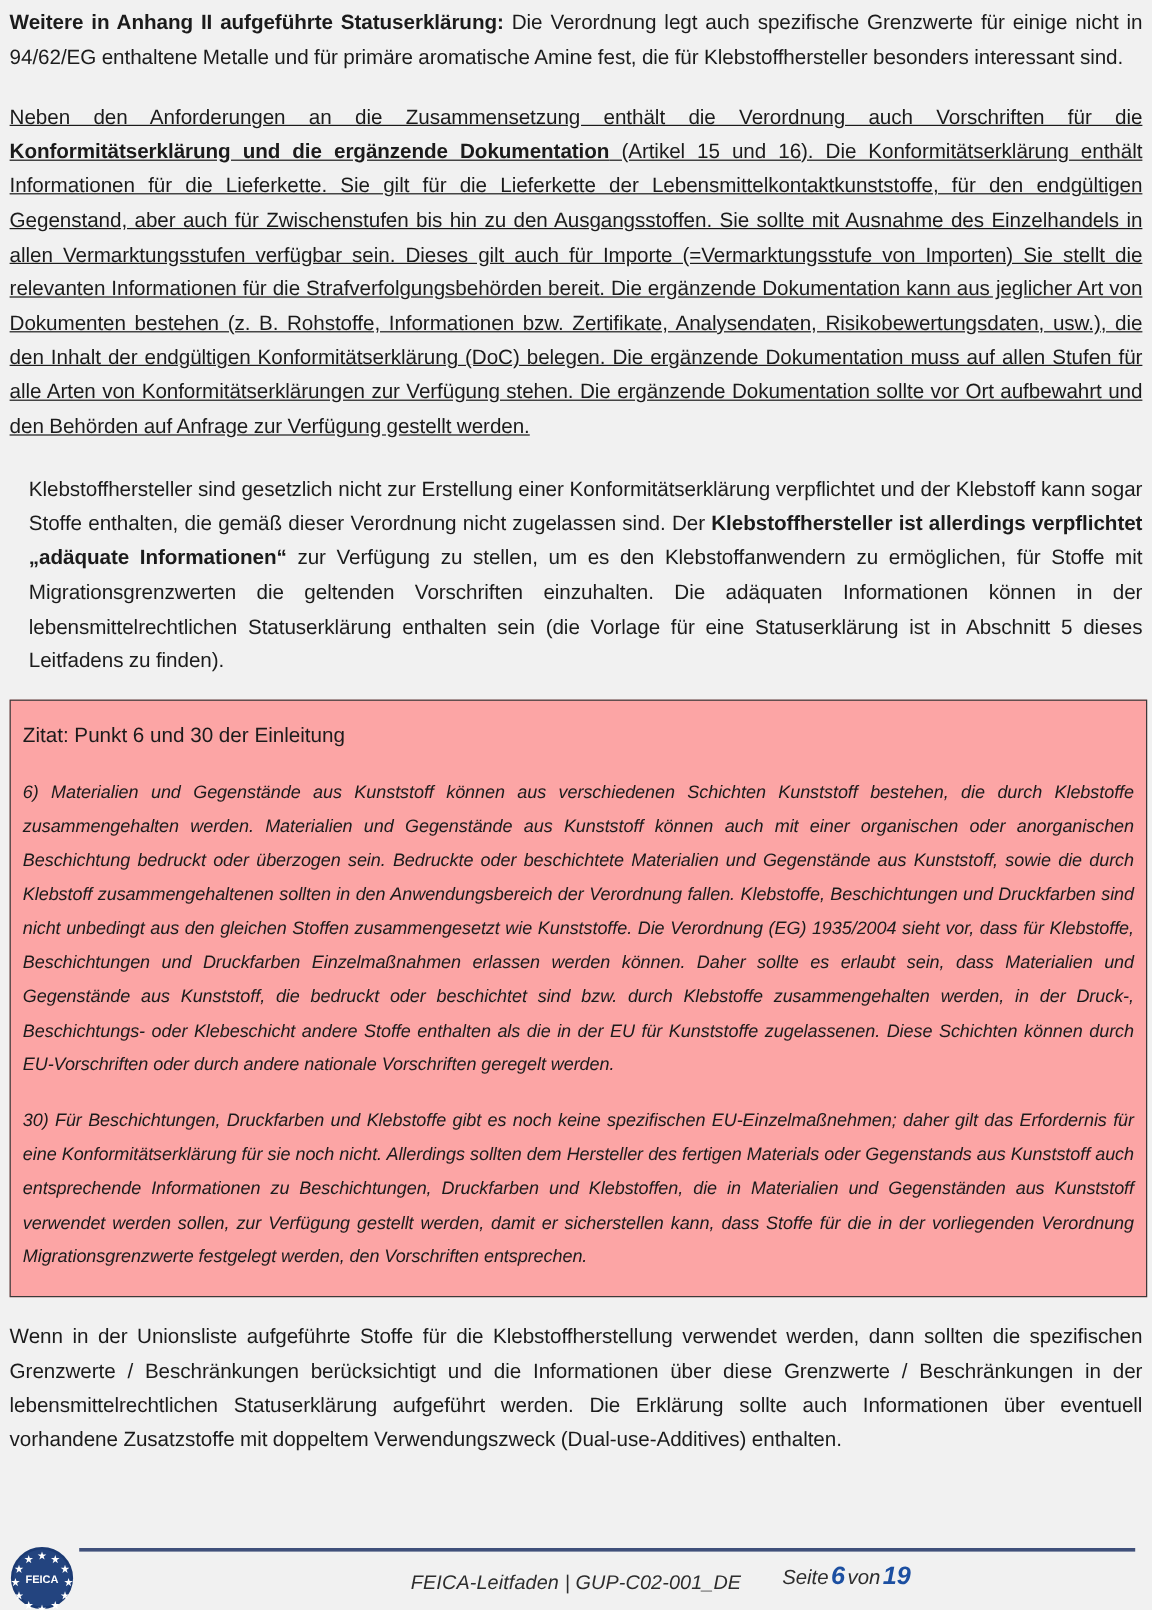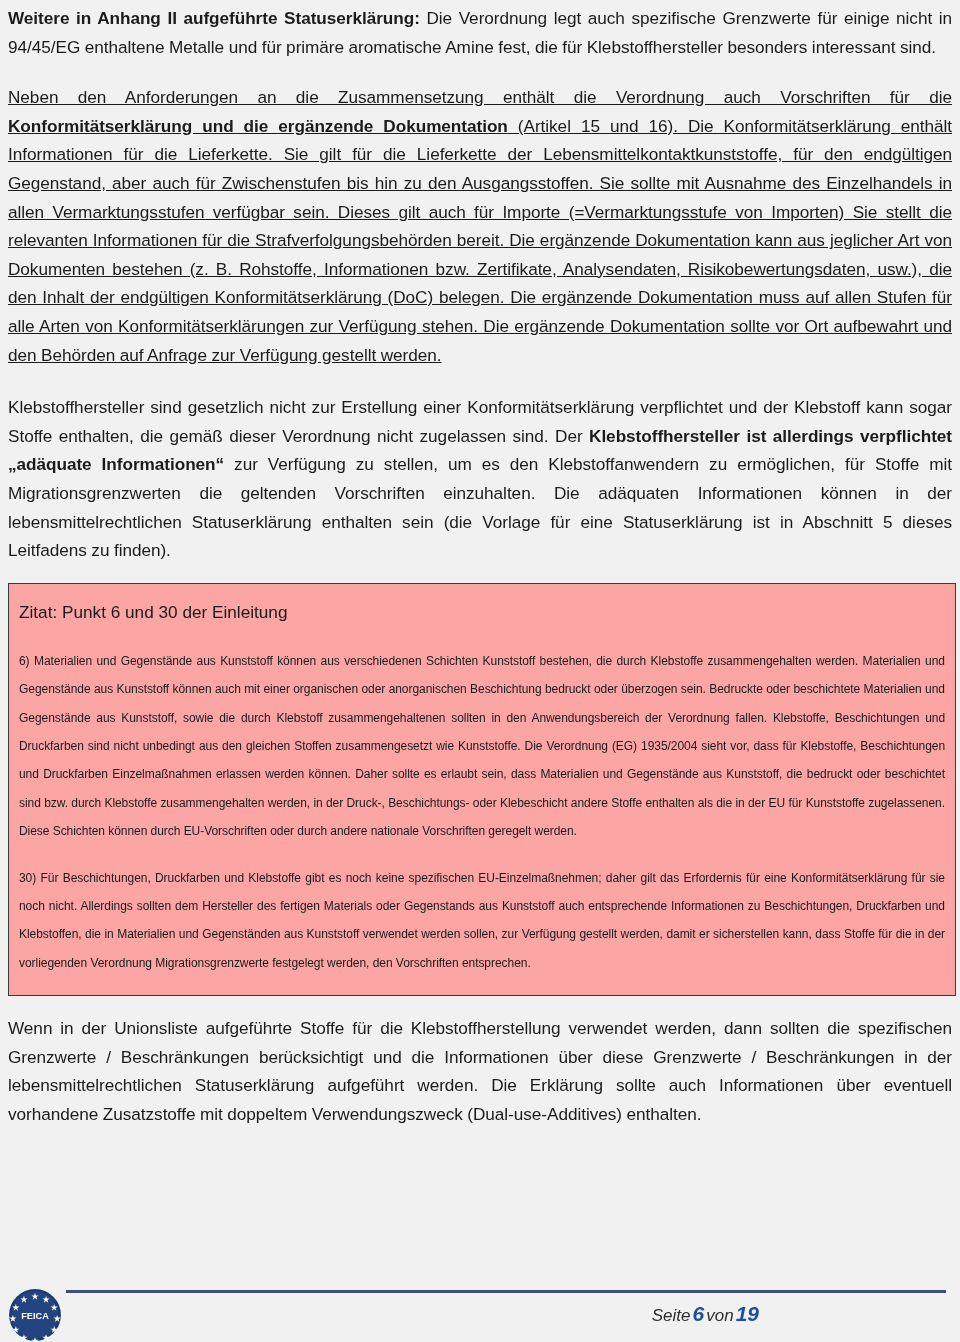--- a/index.html
+++ b/index.html
@@ -30,42 +30,43 @@
     margin: 0 0 0 0;
     font-size: 17.2px;
     line-height: 28.6px;
     text-align: justify;
     text-justify: inter-word;
     letter-spacing: -0.05px;
     word-spacing: -0.2px;
   }
   p.body.sp-1 { margin-bottom: 22px; }
   p.body.sp-2 { margin-bottom: 24px; text-decoration: underline; }
-  p.body.sp-3 { margin-bottom: 18px; }
+  p.body.sp-3 { margin-bottom: 18px; margin-left: 16px; }
   b, strong { font-weight: 700; }
 
   
   .quote-box {
     border: 1.4px solid #3a3a3a;
     background: #fca5a5;
     box-sizing: border-box;
     margin: 0 0 18px 0;
     padding: 15px 10px 14px 10px;
     width: 948px;
   }
   .quote-head {
     font-size: 17.2px;
     line-height: 26px;
     margin: 0 0 22px 0;
     text-align: left;
   }
   .quote-para {
     margin: 0 0 18px 0;
-    font-size: 12px;
+    font-size: 15px;
     line-height: 28.4px;
+    font-style: italic;
     text-align: justify;
     letter-spacing: -0.05px;
   }
   .quote-para:last-child { margin-bottom: 4px; }
 
   
   .footer {
     position: absolute;
     left: 0;
     bottom: 0;
@@ -125,21 +126,21 @@
     padding: 0 2px;
   }
 </style>
 </head>
 <body>
 
 <div class="page">
   <div class="content">
 
     <p class="body sp-1">
-      <b>Weitere in Anhang II aufgeführte Statuserklärung:</b><span> Die Verordnung legt auch spezifische Grenzwerte für einige nicht in 94/45/EG enthaltene Metalle und für primäre aromatische Amine fest, die für Klebstoffhersteller besonders interessant sind.</span>
+      <b>Weitere in Anhang II aufgeführte Statuserklärung:</b><span> Die Verordnung legt auch spezifische Grenzwerte für einige nicht in 94/62/EG enthaltene Metalle und für primäre aromatische Amine fest, die für Klebstoffhersteller besonders interessant sind.</span>
     </p>
 
     <p class="body sp-2">
       <span>Neben den Anforderungen an die Zusammensetzung enthält die Verordnung auch Vorschriften für die </span><b>Konformitätserklärung und die ergänzende Dokumentation</b><span> (Artikel 15 und 16). Die Konformitätserklärung enthält Informationen für die Lieferkette. Sie gilt für die Lieferkette der Lebensmittelkontaktkunststoffe, für den endgültigen Gegenstand, aber auch für Zwischenstufen bis hin zu den Ausgangsstoffen. Sie sollte mit Ausnahme des Einzelhandels in allen Vermarktungsstufen verfügbar sein. Dieses gilt auch für Importe (=Vermarktungsstufe von Importen) Sie stellt die relevanten Informationen für die Strafverfolgungsbehörden bereit. Die ergänzende Dokumentation kann aus jeglicher Art von Dokumenten bestehen (z. B. Rohstoffe, Informationen bzw. Zertifikate, Analysendaten, Risikobewertungsdaten, usw.), die den Inhalt der endgültigen Konformitätserklärung (DoC) belegen. Die ergänzende Dokumentation muss auf allen Stufen für alle Arten von Konformitätserklärungen zur Verfügung stehen. Die ergänzende Dokumentation sollte vor Ort aufbewahrt und den Behörden auf Anfrage zur Verfügung gestellt werden.</span>
     </p>
 
     <p class="body sp-3">
       <span>Klebstoffhersteller sind gesetzlich nicht zur Erstellung einer Konformitätserklärung verpflichtet und der Klebstoff kann sogar Stoffe enthalten, die gemäß dieser Verordnung nicht zugelassen sind. Der </span><b>Klebstoffhersteller ist allerdings verpflichtet „adäquate Informationen“</b><span> zur Verfügung zu stellen, um es den Klebstoffanwendern zu ermöglichen, für Stoffe mit Migrationsgrenzwerten die geltenden Vorschriften einzuhalten. Die adäquaten Informationen können in der lebensmittelrechtlichen Statuserklärung enthalten sein (die Vorlage für eine Statuserklärung ist in Abschnitt 5 dieses Leitfadens zu finden).</span>
     </p>
 
@@ -172,20 +173,21 @@
             <polygon points="29.5,85.5 31.1,90.3 36.2,90.3 32,93.3 33.6,98.1 29.5,95.1 25.4,98.1 27,93.3 22.8,90.3 27.9,90.3"></polygon>
             <polygon points="14.5,70.5 16.1,75.3 21.2,75.3 17,78.3 18.6,83.1 14.5,80.1 10.4,83.1 12,78.3 7.8,75.3 12.9,75.3"></polygon>
             <polygon points="9,50 10.6,54.8 15.7,54.8 11.5,57.8 13.1,62.6 9,59.6 4.9,62.6 6.5,57.8 2.3,54.8 7.4,54.8"></polygon>
             <polygon points="14.5,29.5 16.1,34.3 21.2,34.3 17,37.3 18.6,42.1 14.5,39.1 10.4,42.1 12,37.3 7.8,34.3 12.9,34.3"></polygon>
             <polygon points="29.5,14.5 31.1,19.3 36.2,19.3 32,22.3 33.6,27.1 29.5,24.1 25.4,27.1 27,22.3 22.8,19.3 27.9,19.3"></polygon>
           </g>
           <text x="50" y="57" text-anchor="middle" font-family="Liberation Sans, sans-serif" font-size="17" font-weight="bold" fill="#ffffff">FEICA</text>
         </svg>
       </div>
 
+      <div class="footer-center">FEICA-Leitfaden | GUP-C02-001_DE</div>
 
       <div class="footer-right">
         <span class="lbl">Seite</span><span class="num">6</span><span class="lbl">von</span><span class="num">19</span>
       </div>
 
     </div>
   </div>
 </div>
 
 </body></html>

